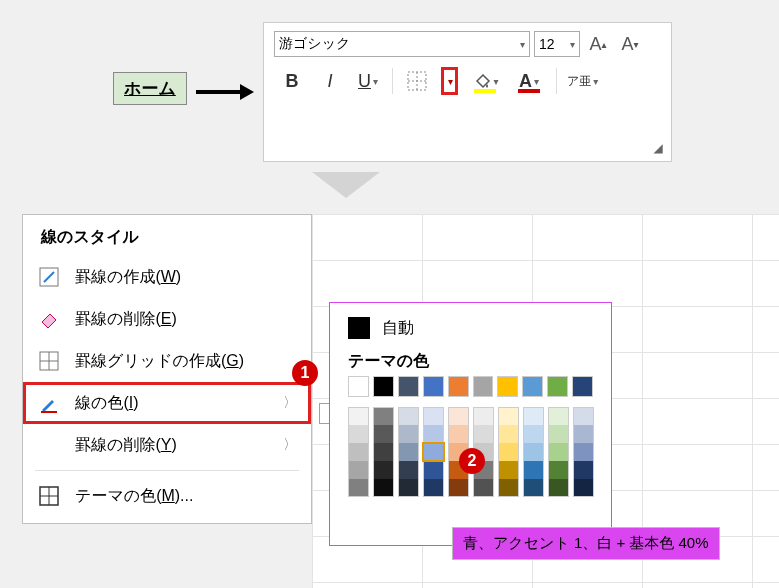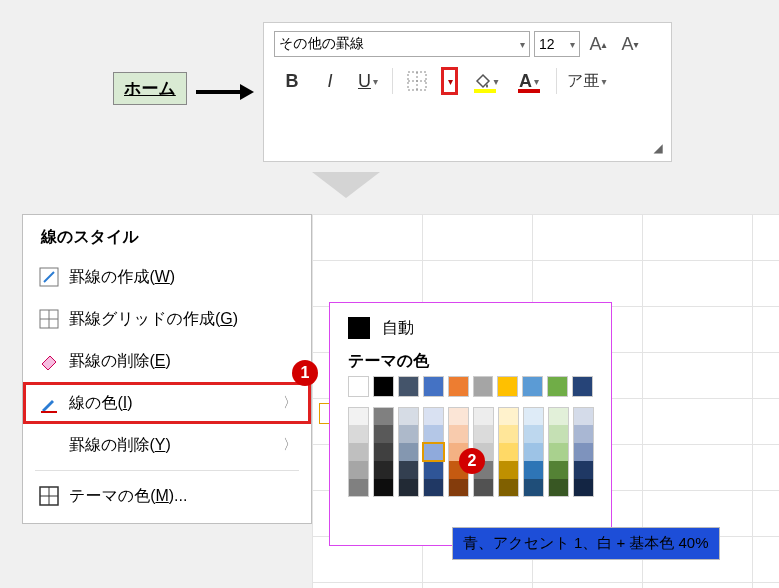--- a/index.html
+++ b/index.html
@@ -147,21 +147,21 @@
     font-weight: bold;
     font-size: 16px;
     padding: 6px 18px 8px 18px;
   }
   .cm-item {
     display: flex;
     align-items: center;
     height: 42px;
     padding: 0 14px 0 14px;
     font-size: 16px;
-    gap: 8px;
+    gap: 14px;
     position: relative;
   }
   .cm-item .icon { width: 24px; height: 24px; display:flex;align-items:center;justify-content:center; }
   .cm-item .sub-chev {
     position: absolute;
     right: 14px;
     font-size: 14px;
     color: #777;
   }
   .cm-hr { height:1px; background:#e0e0e0; margin: 4px 12px; }
@@ -212,21 +212,21 @@
     width:21px;height:21px;
     background:#fff;
     border:1px solid #e2a000;
   }
 
   
   .tooltip {
     position:absolute;
     left: 452px;
     top: 527px;
-    background: #1d4ed8;
+    background: #d946ef;
     border: 1px solid #bbb;
     padding: 6px 10px;
     font-size: 15px;
     white-space: nowrap;
   }
 
   
   .sheet-bg {
     position:absolute;
     left:312px; top:214px; right:0; bottom:0;
@@ -245,21 +245,21 @@
 <div class="home-tab">ホーム</div>
 
 <svg class="arrow" viewBox="0 0 58 20">
   <line x1="0" y1="10" x2="44" y2="10" stroke="#000" stroke-width="4"></line>
   <polygon points="44,2 58,10 44,18" fill="#000"></polygon>
 </svg>
 
 <div class="ribbon">
   <div class="ribbon-top">
     <div class="font-select">
-      <span>その他の罫線</span>
+      <span>游ゴシック</span>
       <span class="chev">▾</span>
     </div>
     <div class="size-select">
       <span>12</span>
       <span class="chev">▾</span>
     </div>
     <div class="grow-shrink">A<sup style="font-size:10px">▴</sup></div>
     <div class="grow-shrink">A<sup style="font-size:10px">▾</sup></div>
   </div>
 
@@ -297,21 +297,21 @@
     </div>
 
     <div class="btn" style="min-width:34px">
       <span class="lbl" style="font-weight:bold">A</span>
       <div class="font-color-swatch"></div>
       <span class="split-chev">▾</span>
     </div>
 
     <div class="sep"></div>
     <div class="btn">
-      <span class="lbl" style="font-size:16px;line-height:10px;text-align:center">ア亜</span>
+      <span class="lbl" style="font-size:12px;line-height:10px;text-align:center">ア亜</span>
       <span class="split-chev">▾</span>
     </div>
   </div>
 
   <div class="dialog-launcher">◢</div>
 </div>
 
 <div class="down-wedge"></div>
 
 <div class="context-menu">
@@ -319,44 +319,44 @@
 
   <div class="cm-item">
     <span class="icon">
       <svg width="22" height="22" viewBox="0 0 22 22">
           <rect x="2" y="2" width="18" height="18" fill="none" stroke="#777"></rect>
           <path d="M6 16 L16 6" stroke="#2b7cd3" stroke-width="2"></path>
         </svg>
     </span>
     <span>
       <span>罫線の作成(</span><span class="uaccel">W</span><span>)</span>
+    </span>
+  </div>
+
+  <div class="cm-item">
+    <span class="icon">
+      <svg width="22" height="22" viewBox="0 0 22 22">
+          <path d="M4 14 L12 6 L18 12 L10 20 Z" fill="#f7bde0" stroke="#c05"></path>
+        </svg>
+    </span>
+    <span>
+      <span>罫線の削除(</span><span class="uaccel">E</span><span>)</span>
     </span>
   </div>
 
   <div class="cm-item">
     <span class="icon">
       <svg width="22" height="22" viewBox="0 0 22 22">
           <rect x="2" y="2" width="18" height="18" fill="none" stroke="#777"></rect>
           <line x1="11" y1="2" x2="11" y2="20" stroke="#777"></line>
           <line x1="2" y1="11" x2="20" y2="11" stroke="#777"></line>
         </svg>
     </span>
     <span>
       <span>罫線グリッドの作成(</span><span class="uaccel">G</span><span>)</span>
-    </span>
-  </div>
-
-  <div class="cm-item">
-    <span class="icon">
-      <svg width="22" height="22" viewBox="0 0 22 22">
-          <path d="M4 14 L12 6 L18 12 L10 20 Z" fill="#f7bde0" stroke="#c05"></path>
-        </svg>
-    </span>
-    <span>
-      <span>罫線の削除(</span><span class="uaccel">E</span><span>)</span>
     </span>
   </div>
 
   <div class="cm-item highlighted">
     <span class="icon">
       <svg width="22" height="22" viewBox="0 0 22 22">
           <path d="M4 18 L14 8 L16 10 L6 20 Z" fill="#2b7cd3"></path>
           <rect x="3" y="19" width="16" height="2" fill="#d00000"></rect>
         </svg>
     </span>

